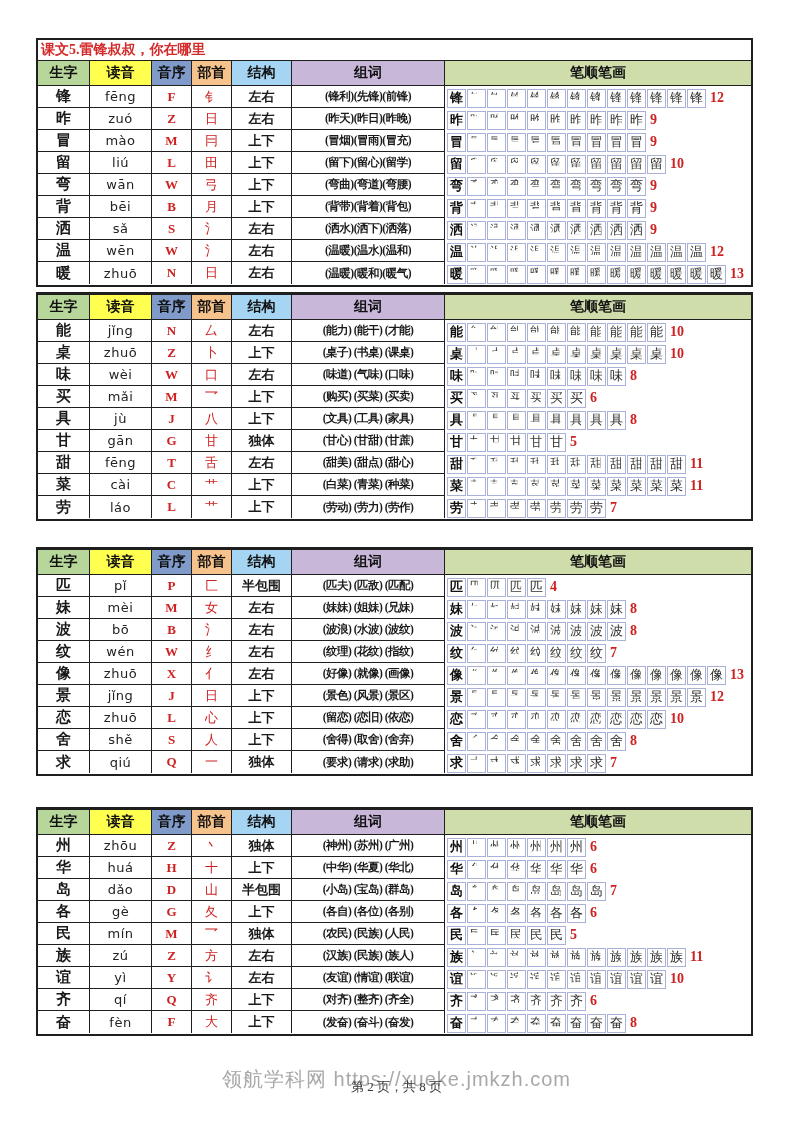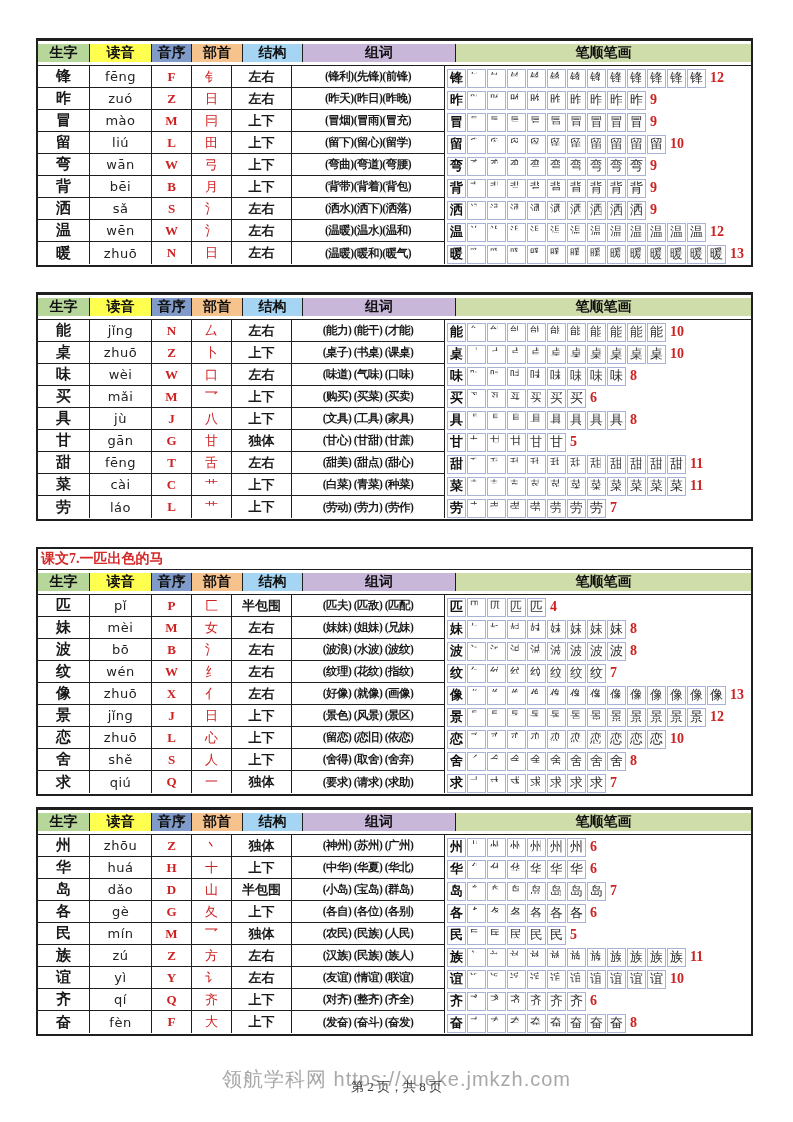--- a/index.html
+++ b/index.html
@@ -14,29 +14,29 @@
     border:2px solid #1f1f1f; background:#fff;
   }
   .title-row {
     height:20px; line-height:20px; padding-left:3px;
     color:#d42a2a; font-weight:bold; font-size:14px;
     font-family:"Liberation Serif", serif;
     white-space:nowrap; overflow:hidden;
   }
   .header-row {
     display:flex; height:26px;
-    border-top:1px solid #1f1f1f; border-bottom:1px solid #1f1f1f;align-items:center;
+    border-top:1px solid #1f1f1f; border-bottom:1px solid #1f1f1f;
   }
   .hcell {
     border-right:1px solid #1f1f1f;
     display:flex; align-items:center; justify-content:center;
     font-weight:bold; font-size:14px; color:#111;
     font-family:"Liberation Serif", serif;
   }
-  .hc0{width:52px}.hc1{width:62px}.hc2{width:40px}.hc3{width:51px}
+  .hc0{width:52px}.hc1{width:62px}.hc2{width:40px}.hc3{width:40px}
   .hc4{width:60px}.hc5{width:153px}.hc6{flex:1;border-right:none}
   .tbody { display:flex; }
   .left-grid { width:407px; }
   .brow { display:flex; height:22px; border-bottom:1px solid #1f1f1f; }
   .brow:last-child { border-bottom:none; }
   .bcell {
     border-right:1px solid #1f1f1f;
     display:flex; align-items:center; justify-content:center;
     overflow:hidden; white-space:nowrap;
   }
@@ -70,20 +70,21 @@
     text-align:center; color:#3a3a3a; font-size:13px;
     font-family:"Liberation Serif",serif;
   }
 </style>
 </head>
 <body>
 
 <div class="page">
   <div id="tables">
   <div class="gtable" style="top: 38px;">
+    <div class="title-row">课文5.雷锋叔叔，你在哪里</div>
     <div class="header-row">
           <div class="hcell hc0" style="background: rgb(183, 215, 154);">生字</div>
           <div class="hcell hc1" style="background: rgb(255, 255, 79);">读音</div>
           <div class="hcell hc2" style="background: rgb(128, 155, 202);">音序</div>
           <div class="hcell hc3" style="background: rgb(246, 195, 141);">部首</div>
           <div class="hcell hc4" style="background: rgb(165, 213, 242);">结构</div>
           <div class="hcell hc5" style="background: rgb(201, 183, 218);">组词</div>
           <div class="hcell hc6" style="background: rgb(207, 221, 171);">笔顺笔画</div>
         </div>
     <div class="tbody">
@@ -826,21 +827,20 @@
               <div class="scell">
                 <span class="glyph" style="clip-path: inset(0px 0% 0% 0px);">劳</span>
               </div>
               <div class="scount">7</div>
             </div>
           </div>
     </div>
   </div>
 
   <div class="gtable" style="top: 547px;">
-    <div class="title-row">课文7.一匹出色的马</div>
     <div class="header-row">
           <div class="hcell hc0" style="background: rgb(183, 215, 154);">生字</div>
           <div class="hcell hc1" style="background: rgb(255, 255, 79);">读音</div>
           <div class="hcell hc2" style="background: rgb(128, 155, 202);">音序</div>
           <div class="hcell hc3" style="background: rgb(246, 195, 141);">部首</div>
           <div class="hcell hc4" style="background: rgb(165, 213, 242);">结构</div>
           <div class="hcell hc5" style="background: rgb(201, 183, 218);">组词</div>
           <div class="hcell hc6" style="background: rgb(207, 221, 171);">笔顺笔画</div>
         </div>
     <div class="tbody">

